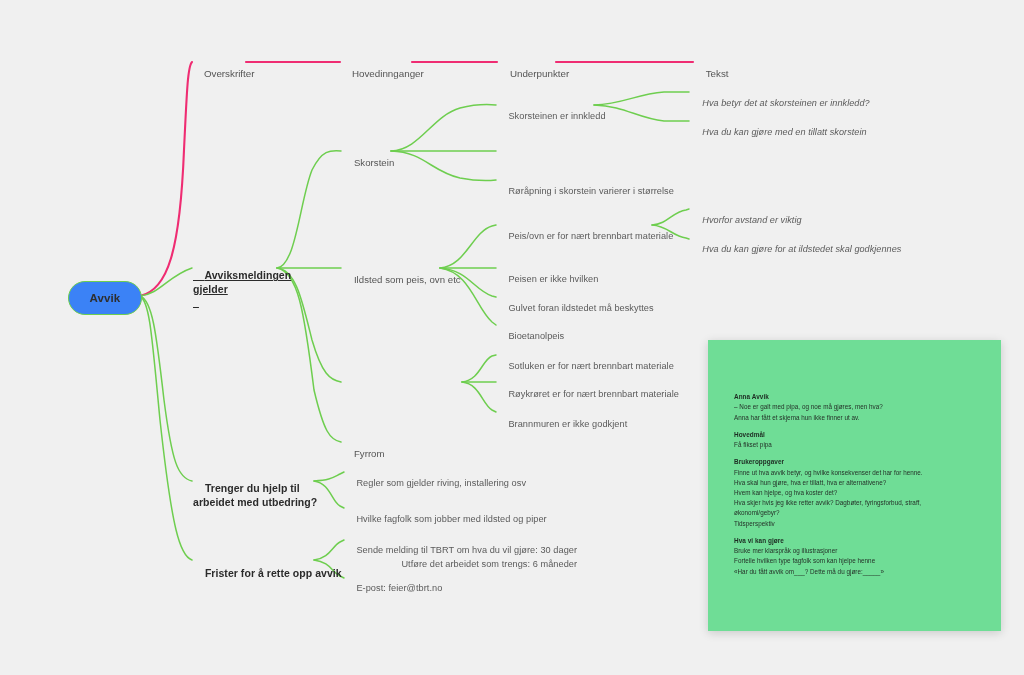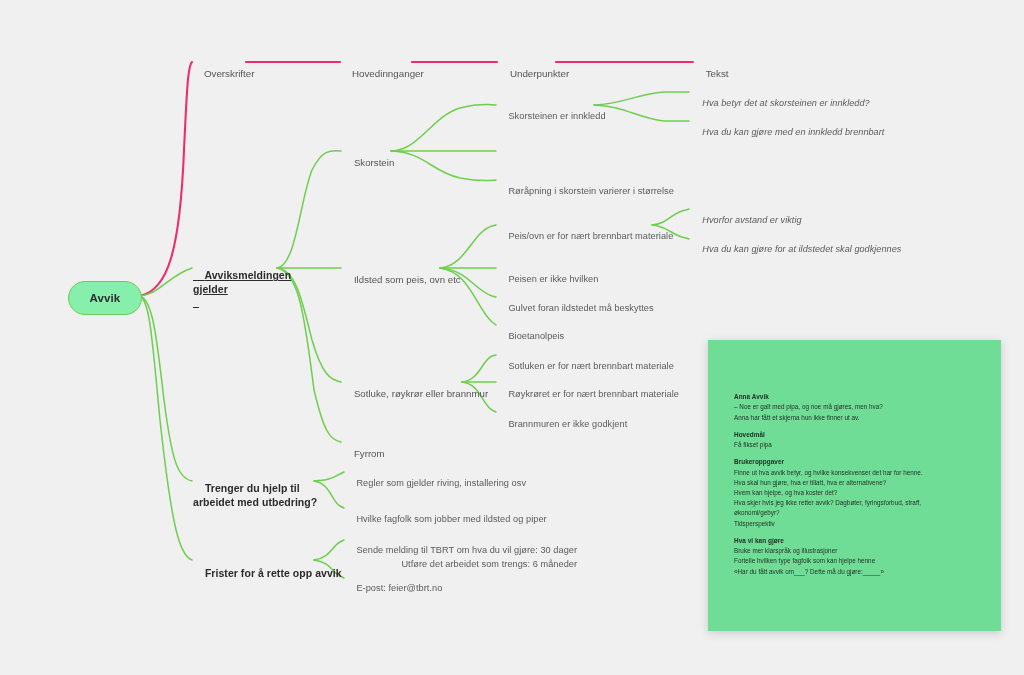--- a/index.html
+++ b/index.html
@@ -36,21 +36,21 @@
     color: #3b3b3b;
     white-space: pre;
     line-height: 1.28;
   }
 
   
   .root-node {
     position: absolute;
     border: 1.6px solid #6ece4f;
     border-radius: 22px;
-    background: #86efac;
+    background: #3b82f6;
     display: flex;
     align-items: center;
     justify-content: center;
     font-weight: bold;
     font-size: 11.5px;
     color: #2e2e2e;
     letter-spacing: 0.1px;
   }
 
   
@@ -201,39 +201,36 @@
   <div class="node lvl1" style="left:193px; top:554px;">
     <span>Frister for å rette opp avvik</span>
   </div>
 
   <div class="node lvl2" style="left:343px; top:145px;">
     <span>Skorstein</span>
   </div>
   <div class="node lvl2" style="left:343px; top:262px;">
     <span>Ildsted som peis, ovn etc</span>
   </div>
-  <div class="node lvl2" style="left:343px; top:376px;">
-    <span>Sotluke, røykrør eller brannmur</span>
-  </div>
   <div class="node lvl2" style="left:343px; top:436px;">
     <span>Fyrrom</span>
   </div>
 
   <div class="node lvl3" style="left:498px; top:99px;">
     <span>Skorsteinen er innkledd</span>
   </div>
   <div class="node lvl3" style="left:498px; top:174px;">
     <span>Røråpning i skorstein varierer i størrelse</span>
   </div>
 
   <div class="node lvl4" style="left:692px; top:86px;">
     <span>Hva betyr det at skorsteinen er innkledd?</span>
   </div>
   <div class="node lvl4" style="left:692px; top:115px;">
-    <span>Hva du kan gjøre med en innkledd brennbart</span>
+    <span>Hva du kan gjøre med en tillatt skorstein</span>
   </div>
 
   <div class="node lvl3" style="left:498px; top:219px;">
     <span>Peis/ovn er for nært brennbart materiale</span>
   </div>
   <div class="node lvl3" style="left:498px; top:262px;">
     <span>Peisen er ikke hvilken</span>
   </div>
   <div class="node lvl3" style="left:498px; top:291px;">
     <span>Gulvet foran ildstedet må beskyttes</span>

